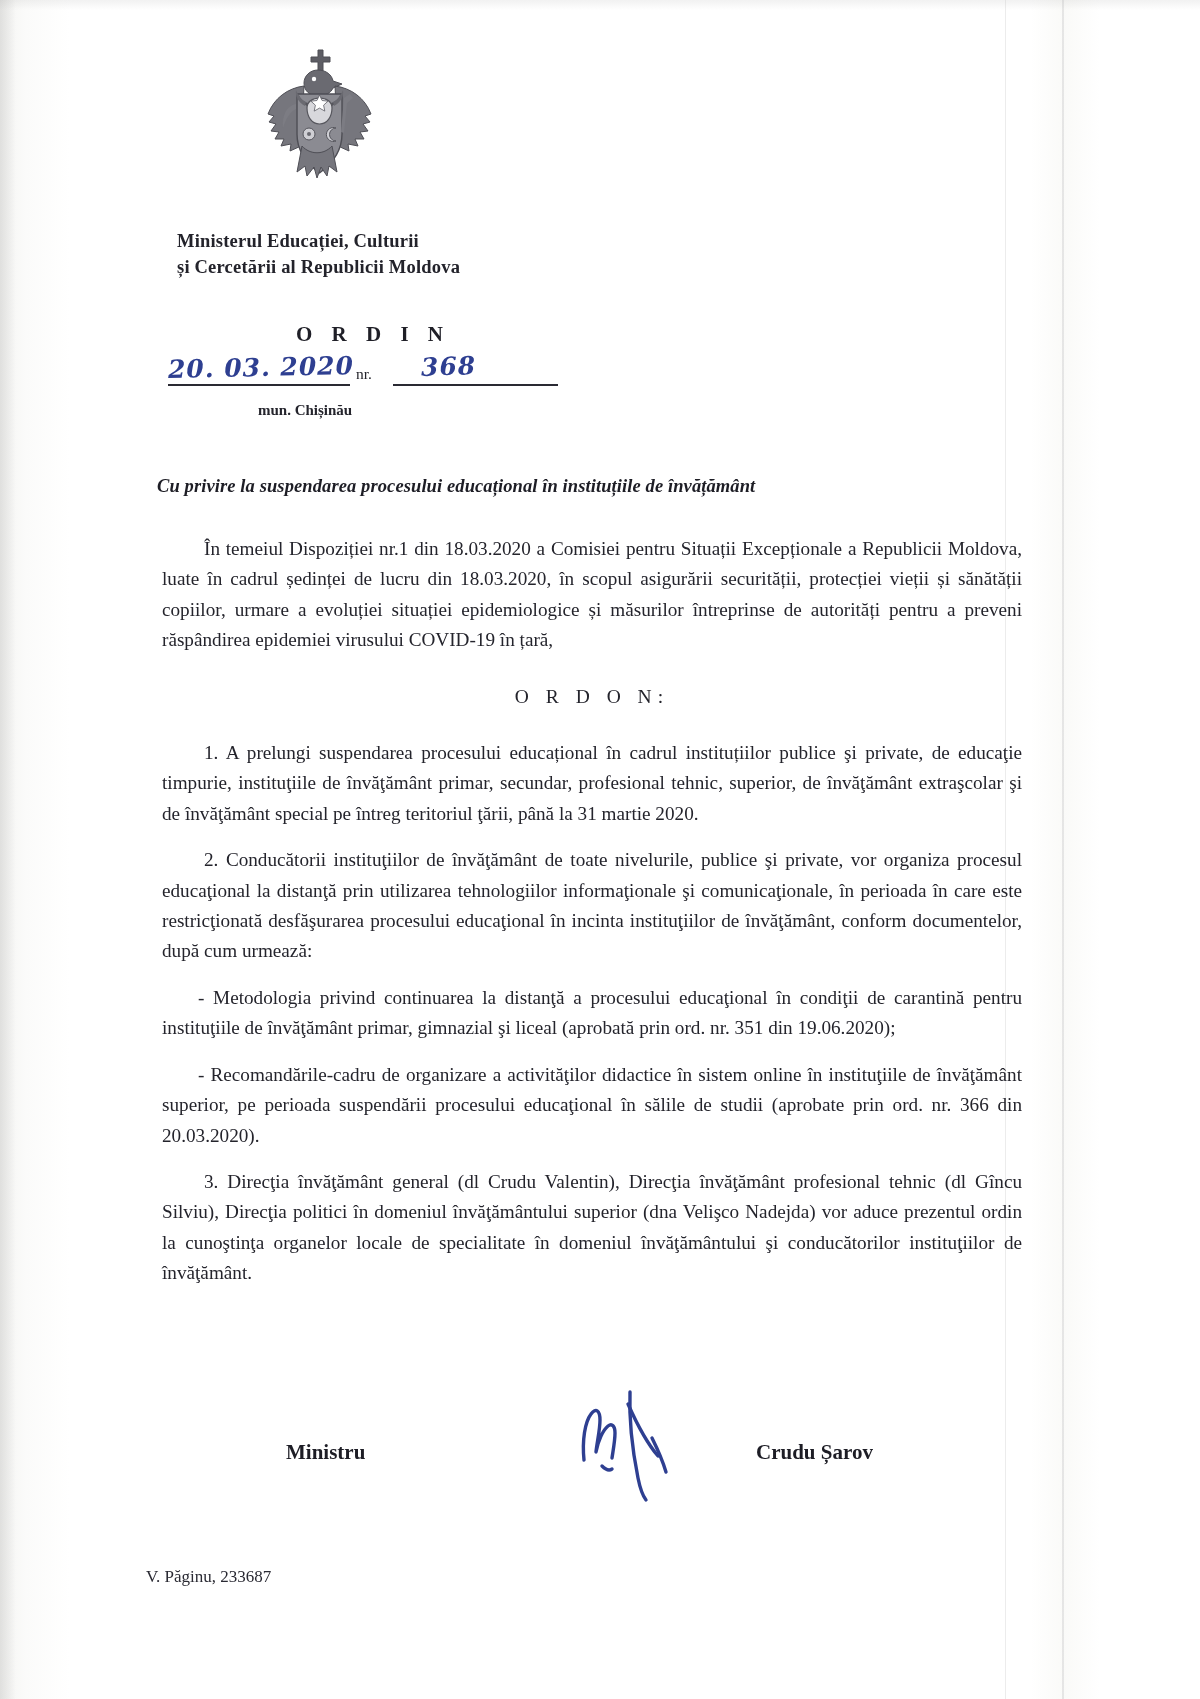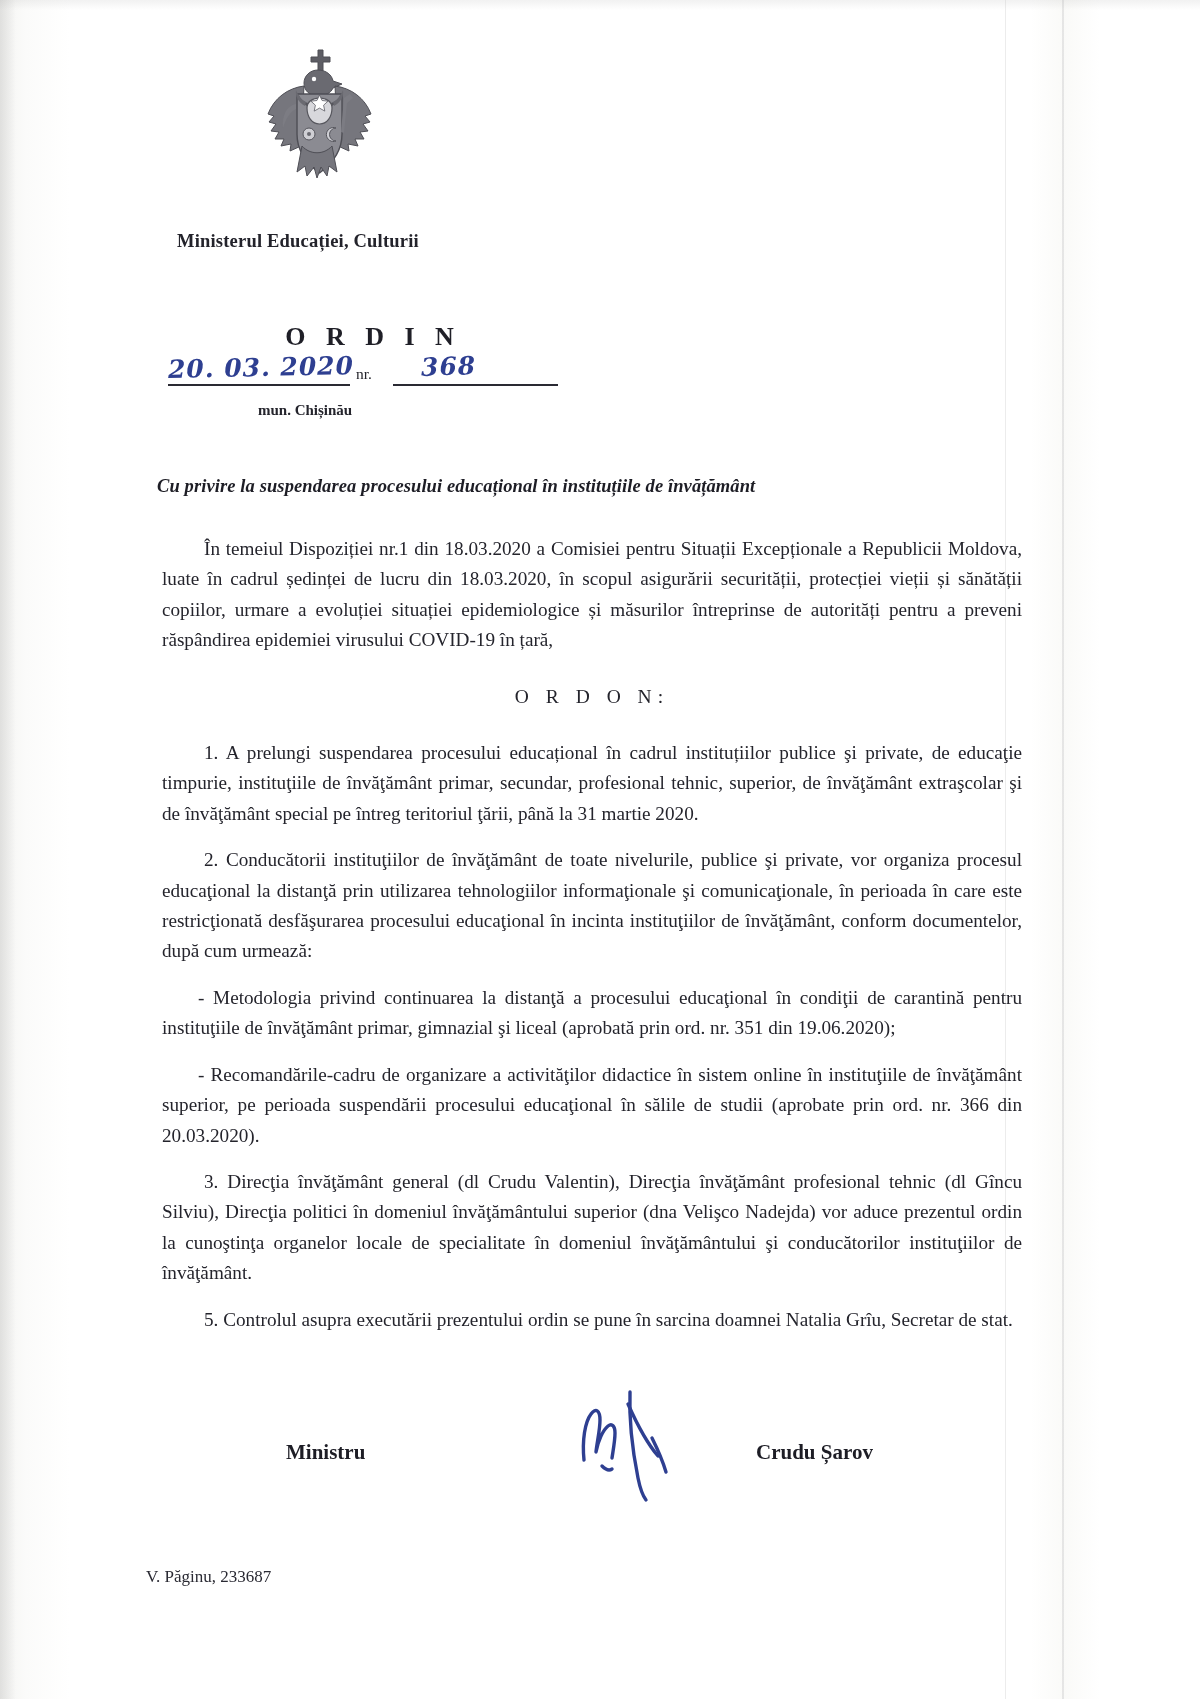--- a/index.html
+++ b/index.html
@@ -44,21 +44,21 @@
     position:absolute;left:177px;top:228px;width:480px;
     text-align:left;
     font-weight:bold;font-size:18.5px;line-height:26px;
     letter-spacing:.2px;color:#23232b;
   }
   .ministry .l2{display:block;}
 
   
   .ordin-word{
     position:absolute;left:258px;top:322px;width:230px;
-    text-align:center;font-weight:bold;font-size:26px;letter-spacing:7px;
+    text-align:center;font-weight:bold;font-size:21px;letter-spacing:7px;
     color:#1f1f27;
   }
   .datenr{position:absolute;left:168px;top:357px;width:430px;height:42px;}
   .hw{
     font-family:"DejaVu Serif",serif;
     font-style:italic;font-weight:bold;
     color:#2e3f91;
     letter-spacing:1px;
   }
   .hw-date{position:absolute;left:0px;top:-4px;font-size:25px;transform:rotate(-1.2deg);}
@@ -150,20 +150,21 @@
 
           <path d="M92 52 l6 -4 3 4 -6 5 -3 30 -3 -1 z" fill="#7c7c83" stroke="none"></path>
 
           <path d="M50 100 l-5 26 8 -6 2 10 7 -9 3 11 4 -11 6 9 2 -10 8 6 -5 -26 c-8 9 -22 9 -30 0 z" fill="#76767d"></path>
         </g>
       </svg>
     </div>
 
     <div class="ministry">
       <span>Ministerul Educației, Culturii</span><br>
+      <span class="l2">și Cercetării al Republicii Moldova</span>
     </div>
 
     <div class="ordin-word">O R D I N</div>
 
     <div class="datenr">
       <span class="hw hw-date">20. 03. 2020</span>
       <div class="rule-date"></div>
       <span class="nr-label">nr.</span>
       <span class="hw hw-nr">368</span>
       <div class="rule-nr"></div>
@@ -174,21 +175,20 @@
     <div class="subject">Cu privire la suspendarea procesului educațional în instituțiile de învățământ</div>
 
     <div class="body">
       <p class="p">În temeiul Dispoziției nr.1 din 18.03.2020 a Comisiei pentru Situații Excepționale a Republicii Moldova, luate în cadrul ședinței de lucru din 18.03.2020, în scopul asigurării securității, protecției vieții și sănătății copiilor, urmare a evoluției situației epidemiologice și măsurilor întreprinse de autorități pentru a preveni răspândirea epidemiei virusului COVID-19 în țară,</p>
       <p class="p center">O R D O N:</p>
       <p class="p">1.  A prelungi suspendarea procesului educațional în cadrul instituțiilor publice şi private, de educaţie timpurie, instituţiile de învăţământ primar, secundar, profesional tehnic, superior, de învăţământ extraşcolar şi de învăţământ special pe întreg teritoriul ţării, până la 31 martie 2020.</p>
       <p class="p">2.  Conducătorii instituţiilor de învăţământ de toate nivelurile, publice şi private, vor organiza procesul educaţional la distanţă prin utilizarea tehnologiilor informaţionale şi comunicaţionale, în perioada în care este restricţionată desfăşurarea procesului educaţional în incinta instituţiilor de învăţământ, conform documentelor, după cum urmează:</p>
       <p class="p bullet">-   Metodologia privind continuarea la distanţă a procesului educaţional în condiţii de carantină pentru instituţiile de învăţământ primar, gimnazial şi liceal (aprobată prin ord. nr. 351 din 19.06.2020);</p>
       <p class="p bullet">-   Recomandările-cadru de organizare a activităţilor didactice în sistem online în instituţiile de învăţământ superior, pe perioada suspendării procesului educaţional în sălile de studii (aprobate prin ord. nr. 366 din 20.03.2020).</p>
       <p class="p">3.  Direcţia învăţământ general (dl Crudu Valentin), Direcţia învăţământ profesional tehnic (dl Gîncu Silviu), Direcţia politici în domeniul învăţământului superior (dna Velişco Nadejda) vor aduce prezentul ordin la cunoştinţa organelor locale de specialitate în domeniul învăţământului şi conducătorilor instituţiilor de învăţământ.</p>
-      <p class="p">5.  Controlul asupra executării prezentului ordin se pune în sarcina doamnei Natalia Grîu, Secretar de stat.</p>
     </div>
 
     <div class="sig">
       <span class="sig-role">Ministru</span>
       <span class="sig-name">Crudu Șarov</span>
       <div class="sig-mark">
         <svg width="180" height="130" viewBox="0 0 180 130" xmlns="http://www.w3.org/2000/svg">
           <g fill="none" stroke="#2e3f91" stroke-width="3.4" stroke-linecap="round" stroke-linejoin="round">
             <path d="M18 86 C16 66 19 48 25 40 c5 -7 9 -3 9 6 0 10 -3 22 -4 32 2 -11 7 -22 12 -26 4 -3 7 0 7 7 0 8 -2 18 -3 25"></path>
             <path d="M36 92 c4 4 7 5 10 3"></path>

